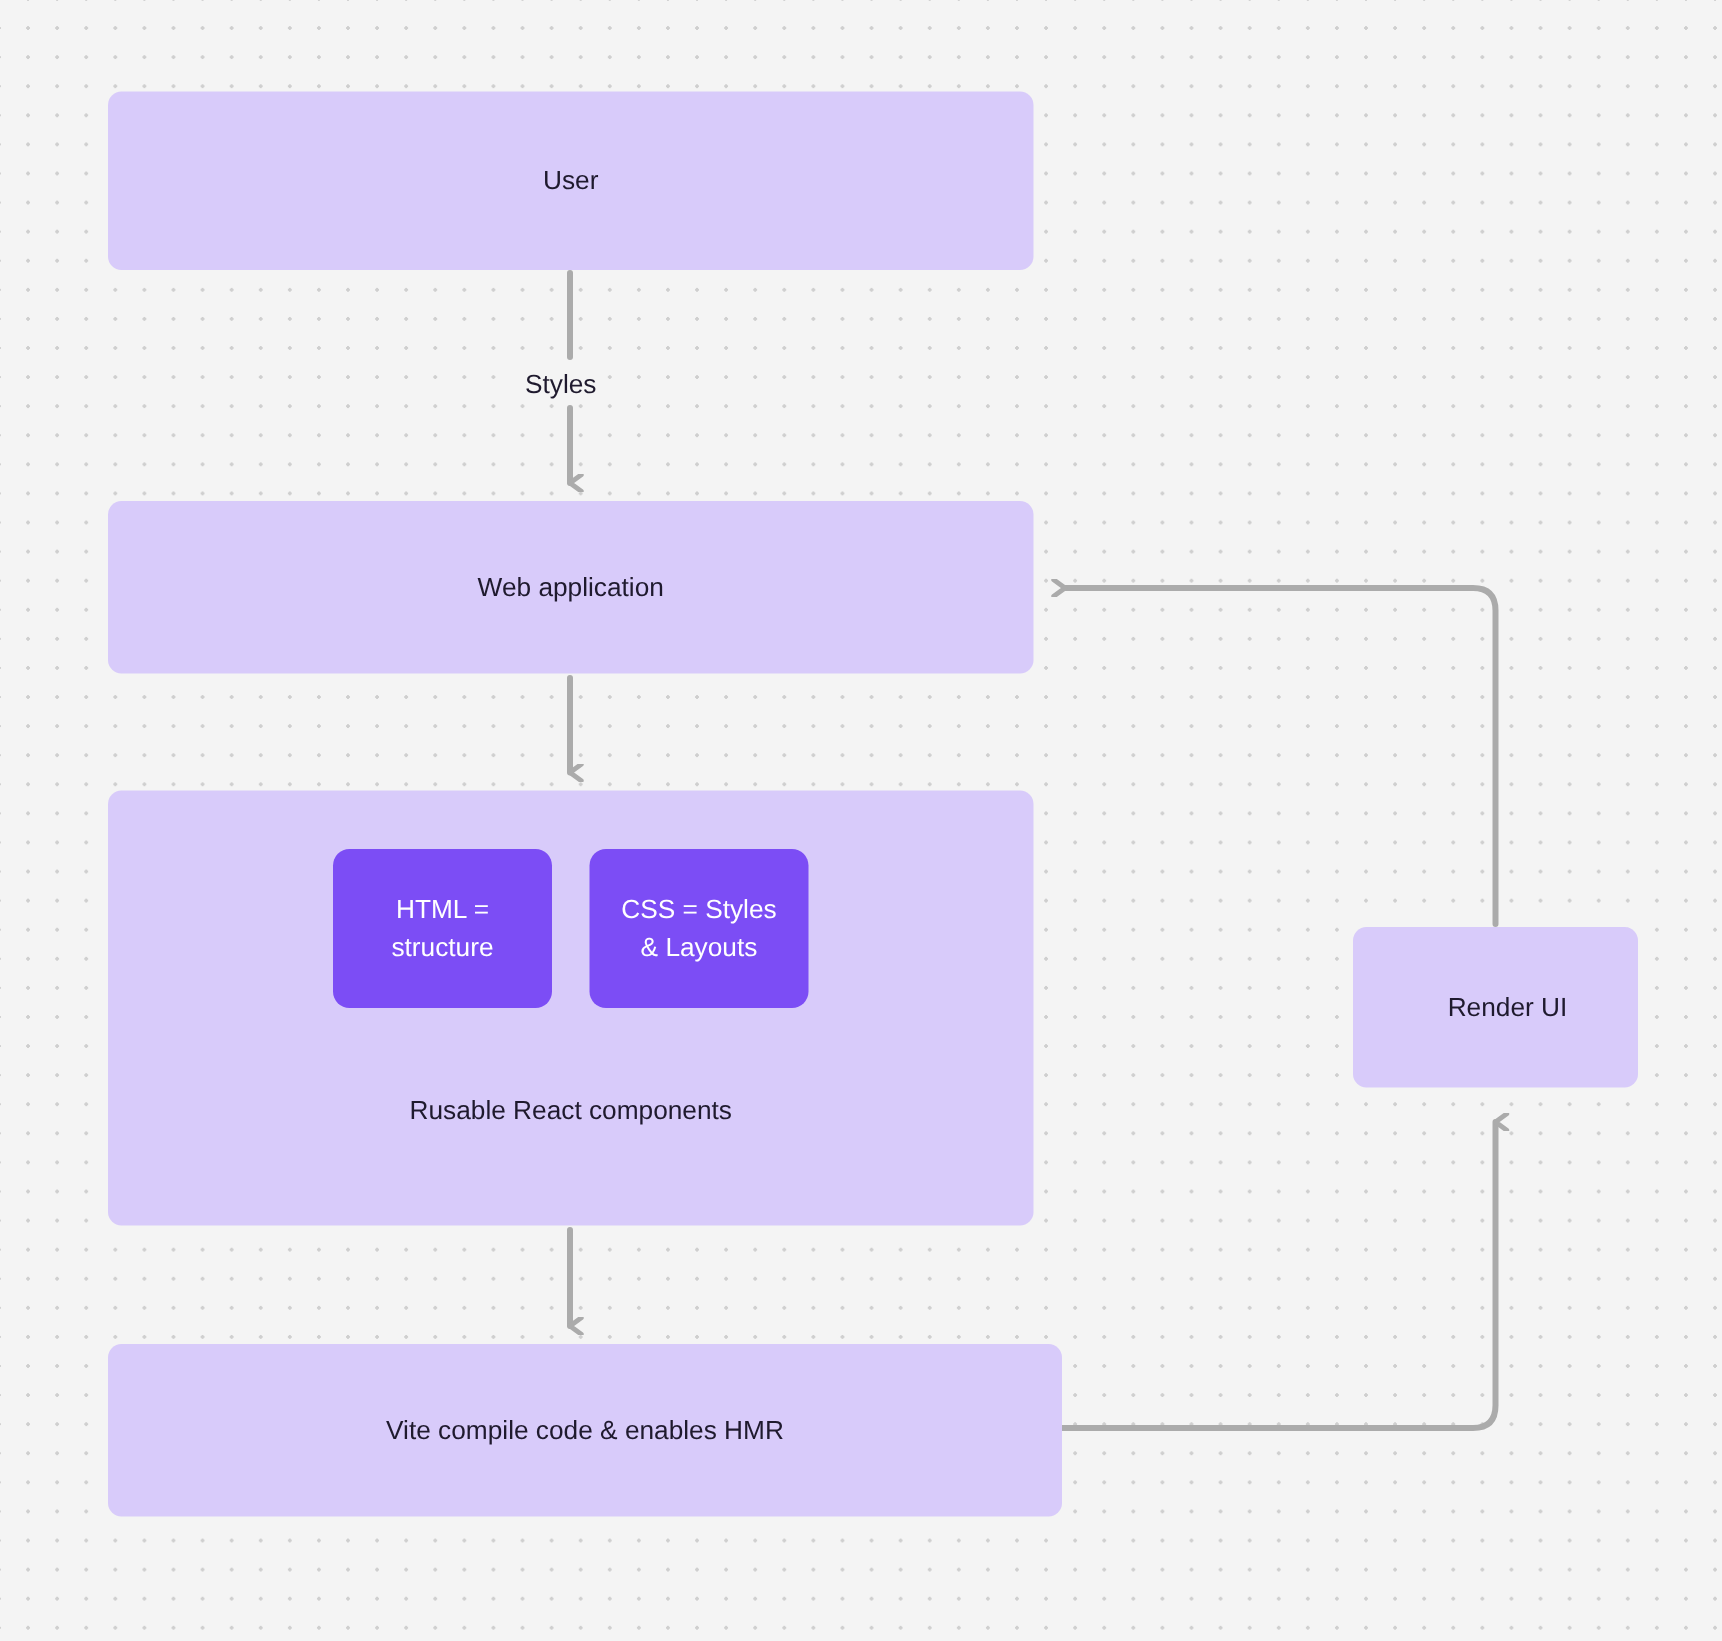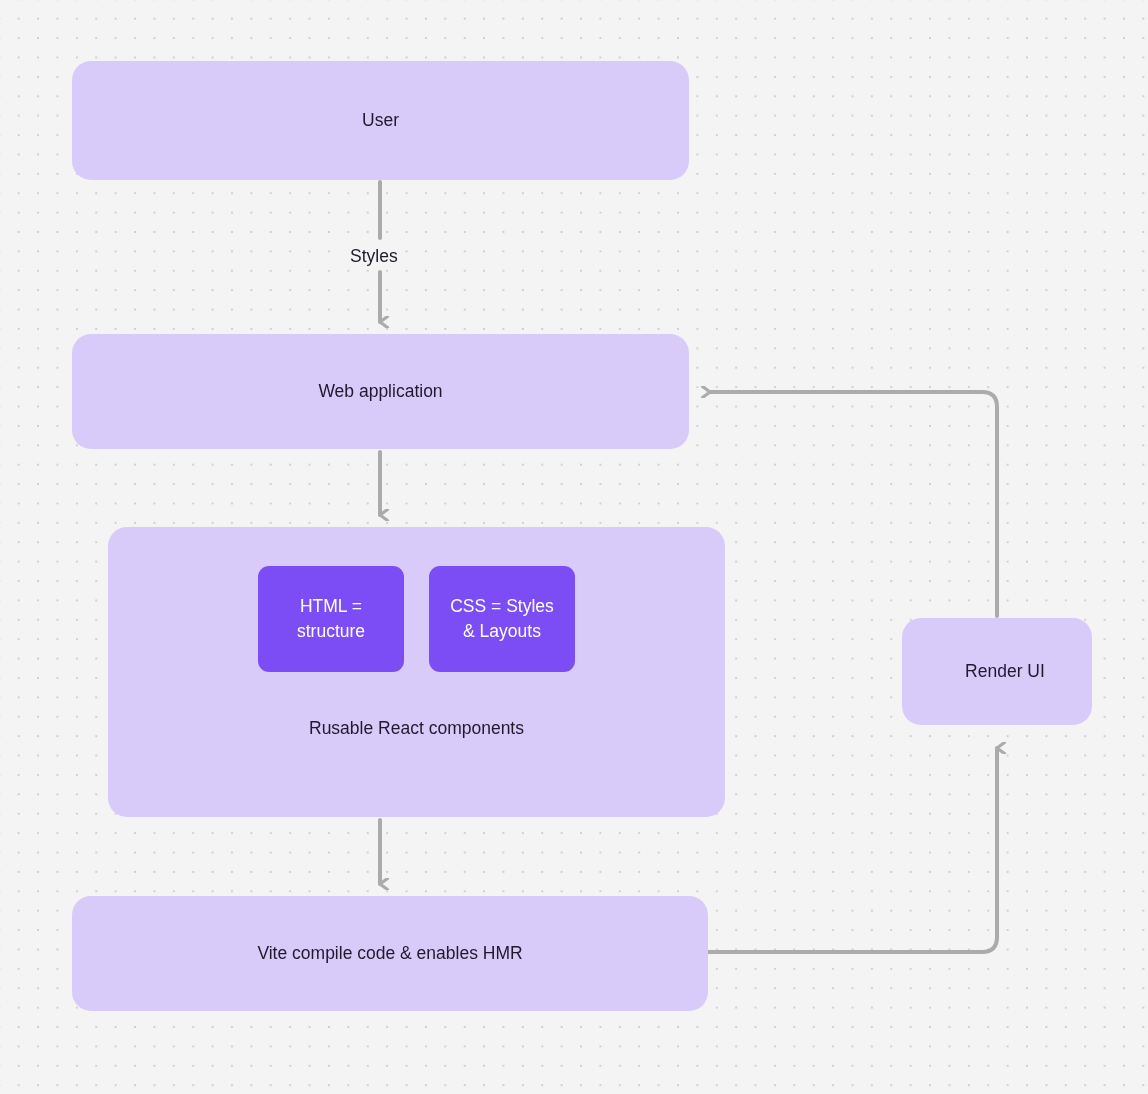--- a/index.html
+++ b/index.html
@@ -21,34 +21,34 @@
     background-color: #f4f4f4;
     background-image: radial-gradient(circle, #cfcfcf 1.1px, transparent 1.2px);
     background-size: 19.4px 19.4px;
     background-position: 9px 9px;
   }
 
   .node {
     position: absolute;
     box-sizing: border-box;
     background: #d8cbfa;
-    border-radius: 19px;
+    border-radius: 9px;
     display: flex;
     align-items: center;
     justify-content: center;
     color: #1f1a2e;
     font-size: 17.5px;
     line-height: 1.35;
     text-align: center;
   }
 
   #node-user        { left: 72px;  top: 61px;  width: 617px; height: 119px; }
   #node-webapp      { left: 72px;  top: 334px; width: 617px; height: 115px; }
   #node-components  { left: 72px;  top: 527px; width: 617px; height: 290px;
-                      display: block; margin-left: 36px; }
+                      display: block; }
   #node-vite        { left: 72px;  top: 896px; width: 636px; height: 115px; justify-content: center; }
   #node-render      { left: 902px; top: 618px; width: 190px; height: 107px; padding-left: 16px; }
 
   .inner-row {
     position: absolute;
     left: 0;
     top: 39px;
     width: 100%;
     display: flex;
     justify-content: center;
@@ -68,21 +68,21 @@
     font-size: 17.5px;
     line-height: 1.42;
     text-align: center;
     padding: 0 8px;
     white-space: pre-line;
   }
 
   .container-caption {
     position: absolute;
     left: 0;
-    top: 190px;
+    top: 202px;
     width: 100%;
     text-align: center;
     font-size: 17.5px;
     color: #1f1a2e;
   }
 
   .edge-label {
     position: absolute;
     font-size: 17.5px;
     color: #1f1a2e;

